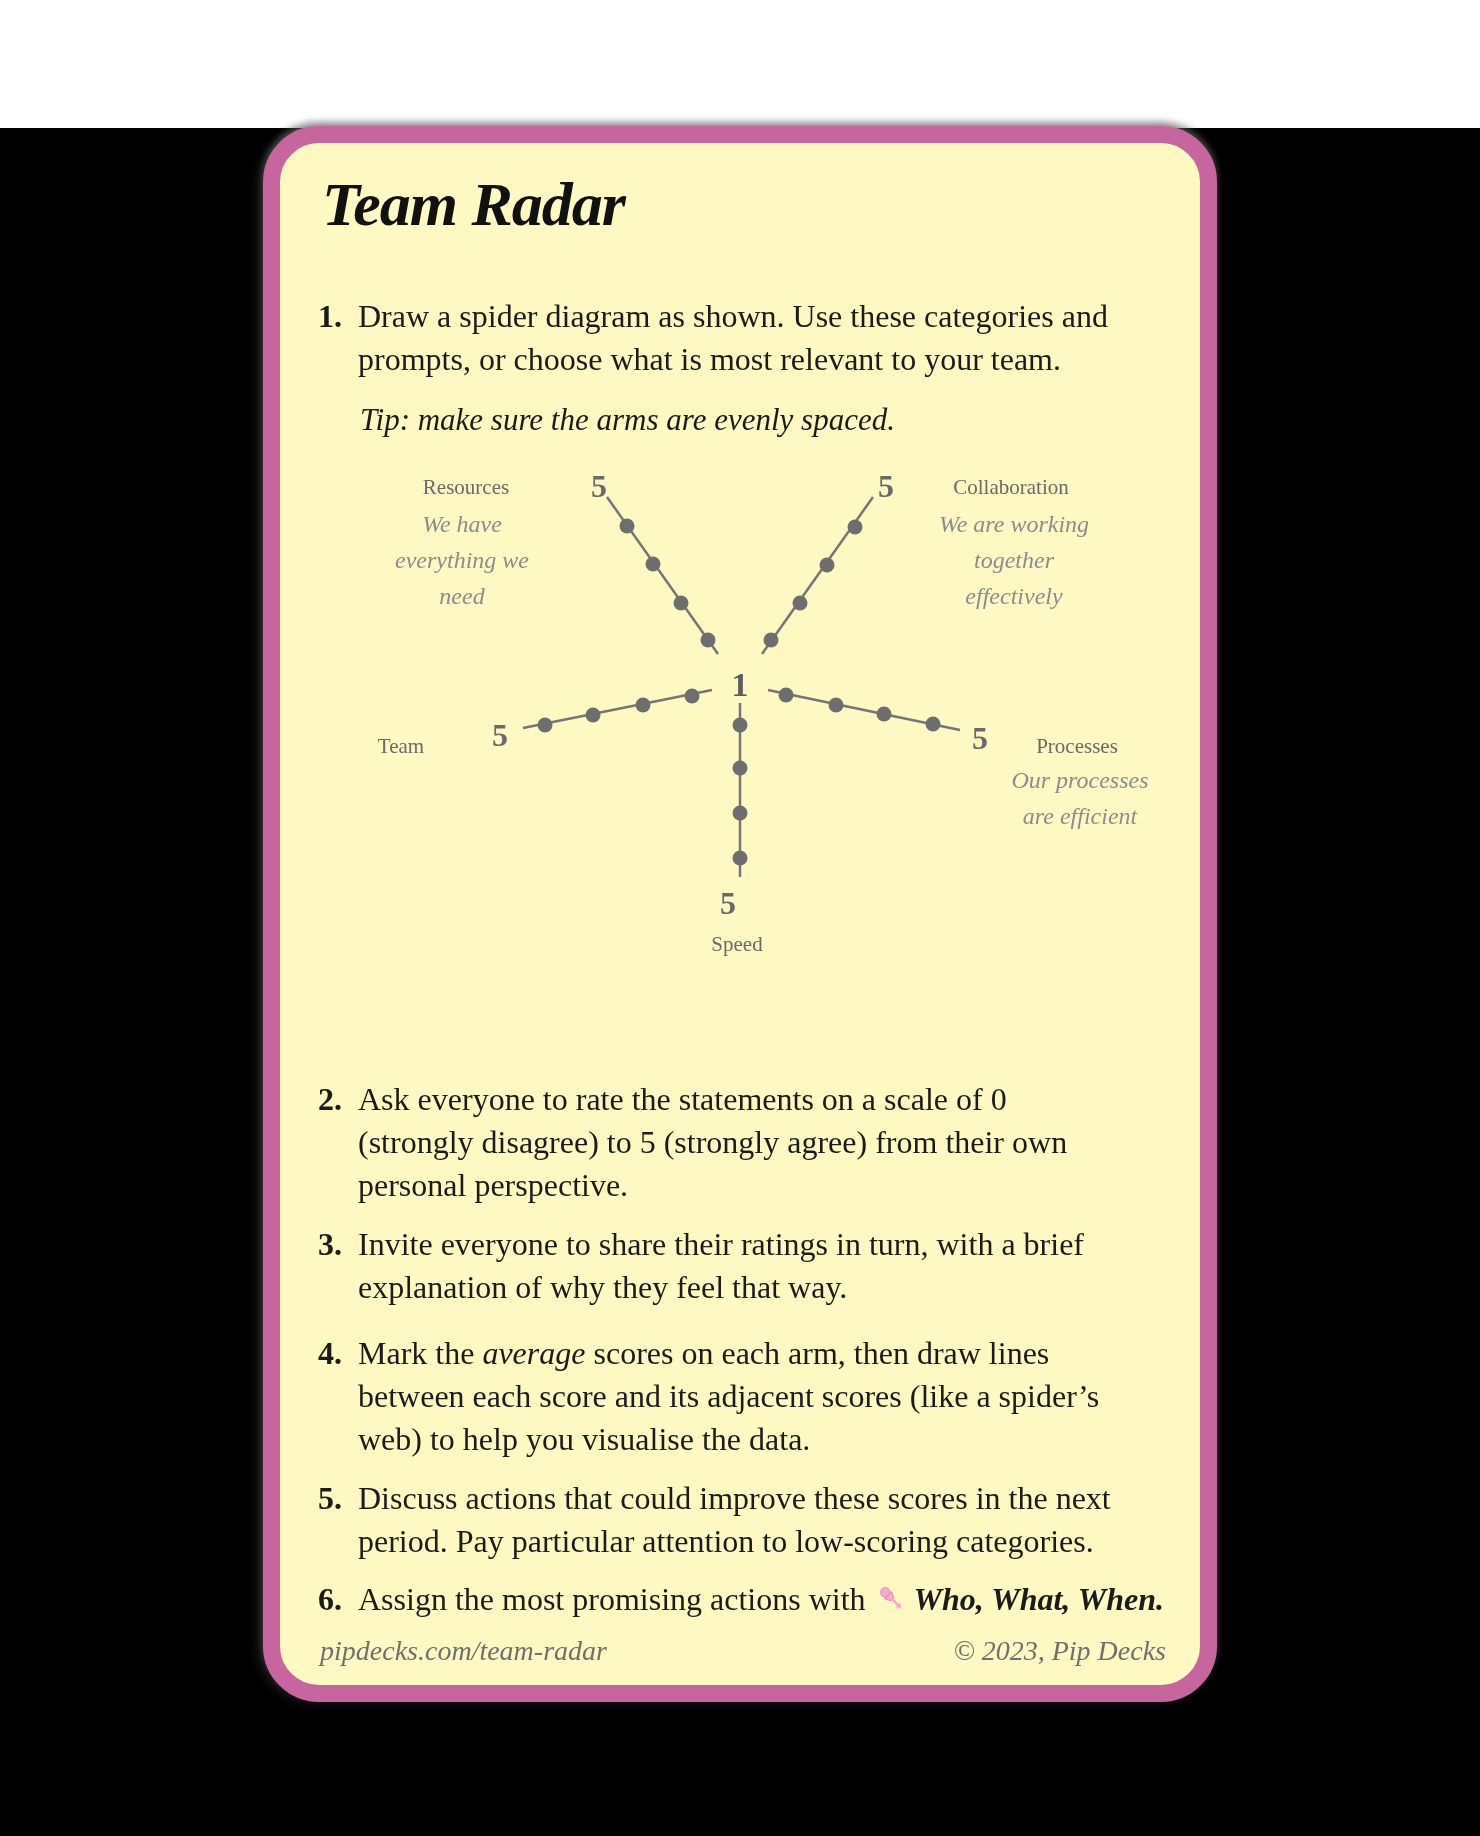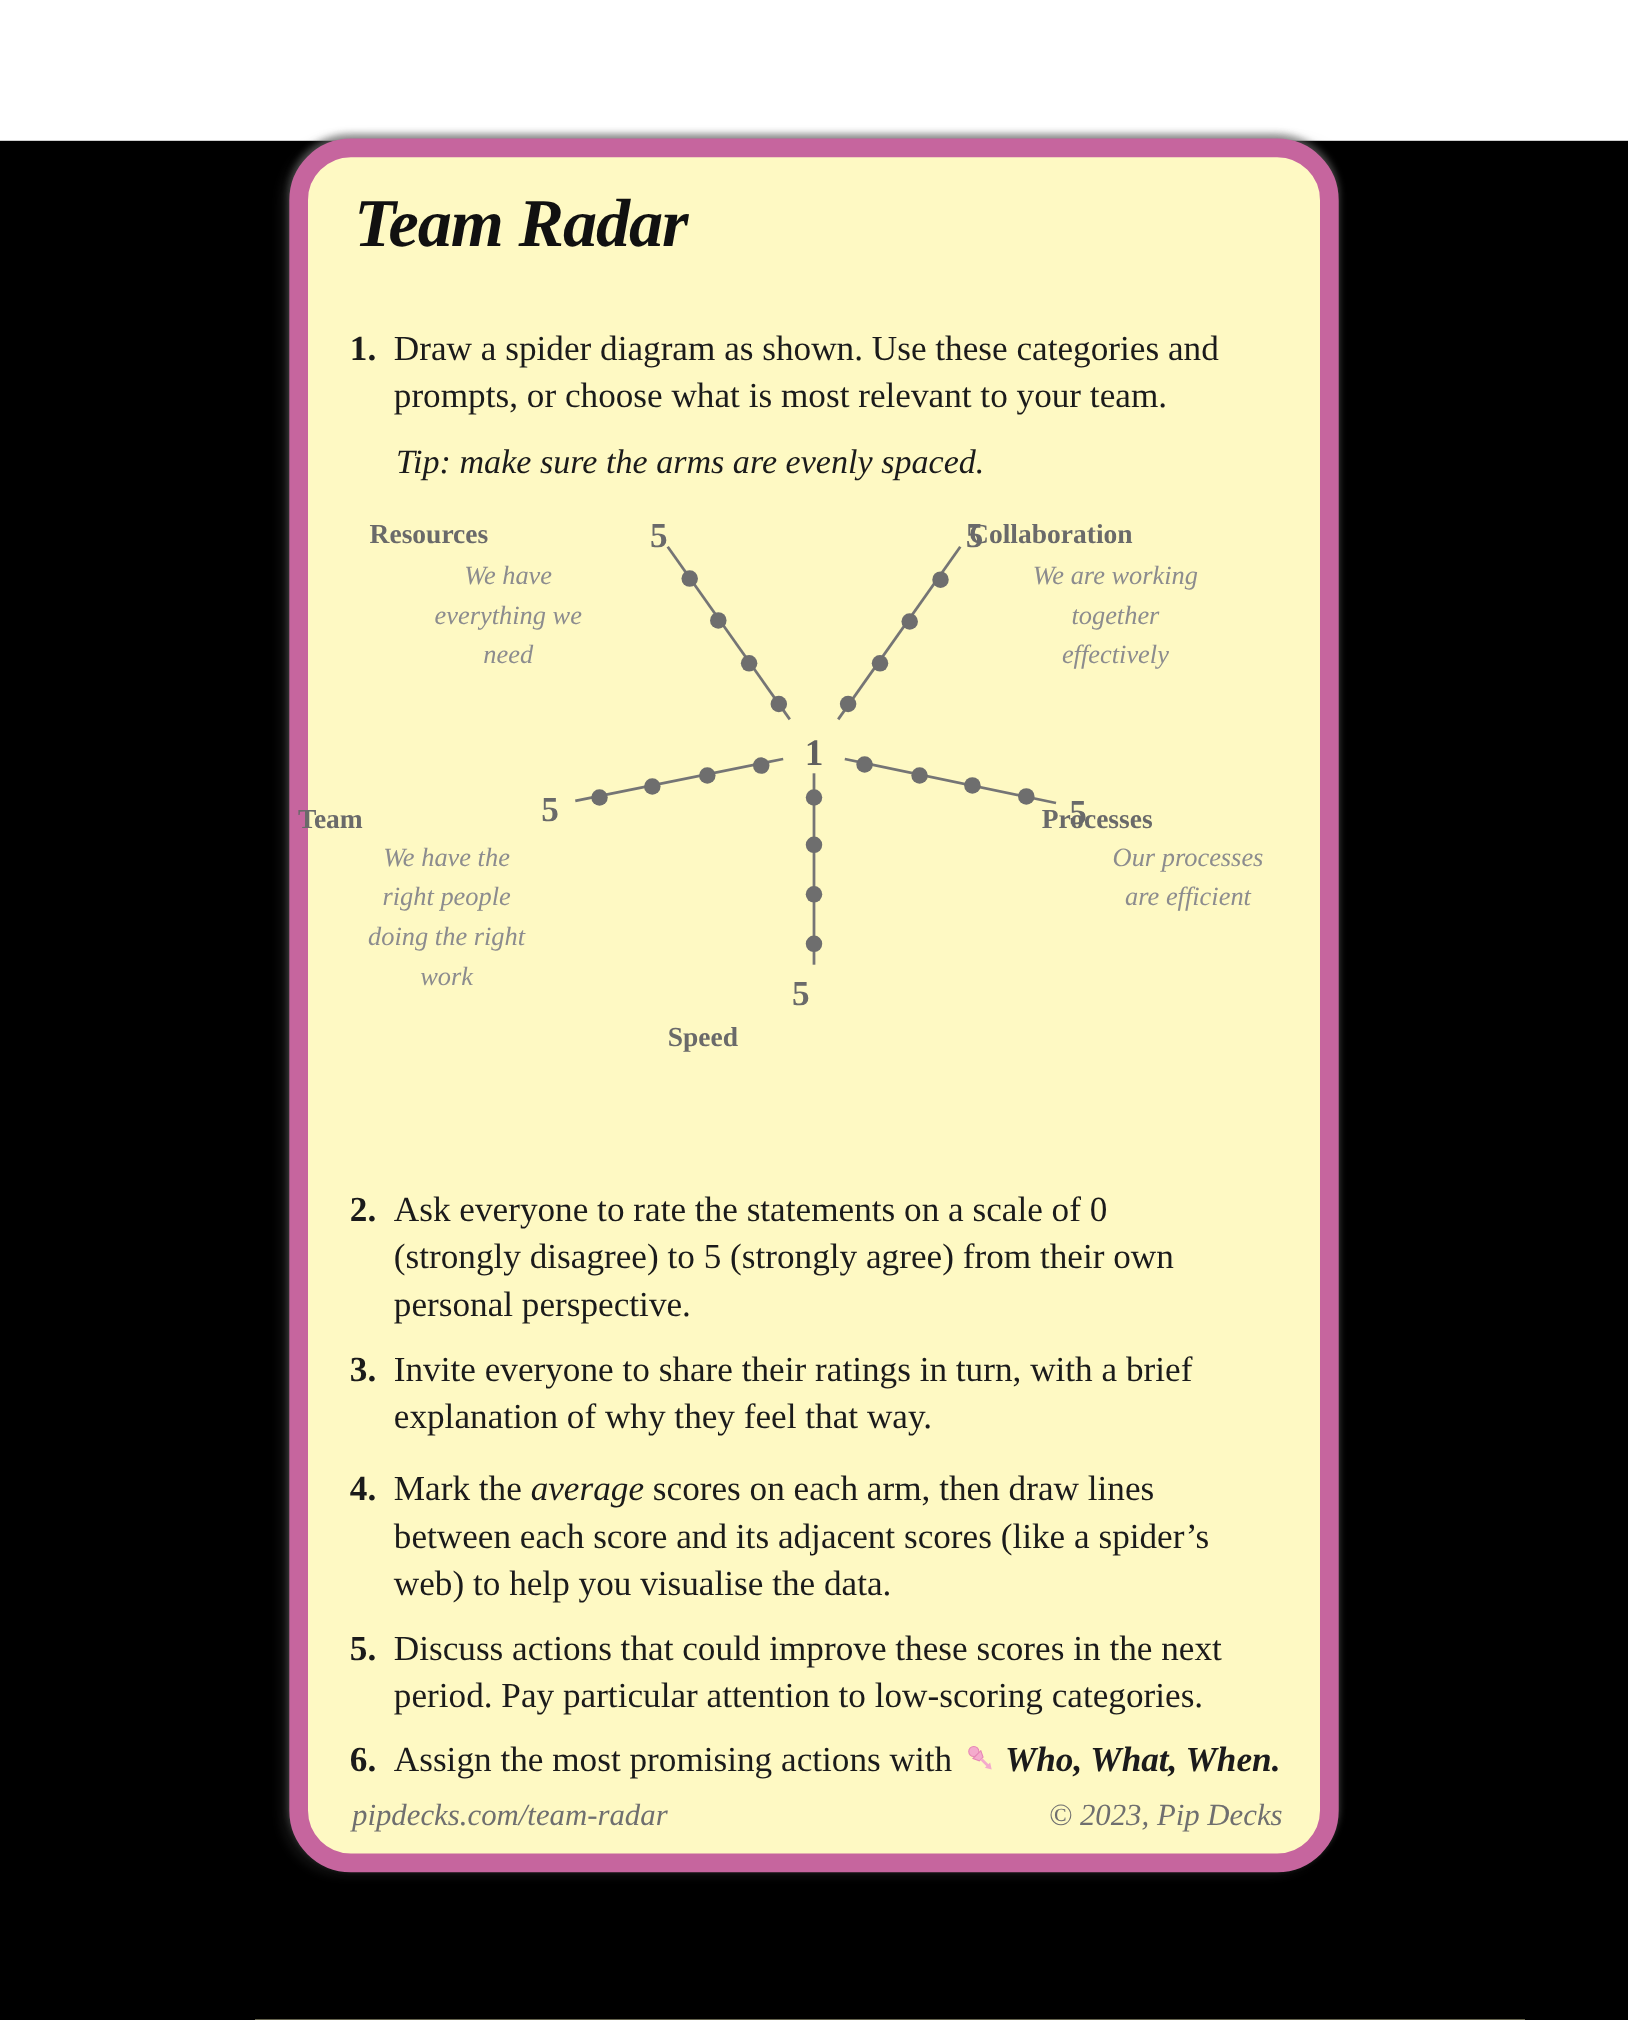--- a/index.html
+++ b/index.html
@@ -44,22 +44,22 @@
   .seg-bold-italic{font-weight:bold;font-style:italic;}
   .tip{
     position:absolute;left:80px;top:257px;
     font-size:31px;line-height:40px;font-style:italic;color:#1b1b1b;
   }
   .diagram{
     position:absolute;left:0;top:297px;width:920px;height:625px;
   }
   .diagram svg{position:absolute;left:0;top:0;}
   .axis-label{
-    position:absolute;width:260px;text-align:left;
-    font-size:25px;line-height:36px;font-weight:bold;color:#6a6a6a;
+    position:absolute;width:260px;text-align:center;
+    font-size:21px;line-height:36px;font-weight:normal;color:#6a6a6a;
   }
   .axis-desc{
     position:absolute;width:260px;text-align:center;
     font-size:24px;line-height:36px;font-style:italic;color:#8c8c8e;
     white-space:pre-line;
   }
   .tick-label{
     position:absolute;width:40px;text-align:center;
     font-size:32px;line-height:34px;font-weight:bold;color:#6a6a6a;
   }
@@ -147,24 +147,20 @@
     <div class="axis-desc" style="left:52px;top:66px">We have
 everything we
 need</div>
 
     <div class="axis-label" style="left:601px;top:29px">Collaboration</div>
     <div class="axis-desc" style="left:604px;top:66px">We are working
 together
 effectively</div>
 
     <div class="axis-label" style="left:-9px;top:288px">Team</div>
-    <div class="axis-desc" style="left:-4px;top:322px">We have the
-right people
-doing the right
-work</div>
 
     <div class="axis-label" style="left:667px;top:288px">Processes</div>
     <div class="axis-desc" style="left:670px;top:322px">Our processes
 are efficient</div>
 
     <div class="axis-label" style="left:327px;top:486px">Speed</div>
   </div>
 
   <div class="step" style="top:935px">
     <span class="num">2.</span>

